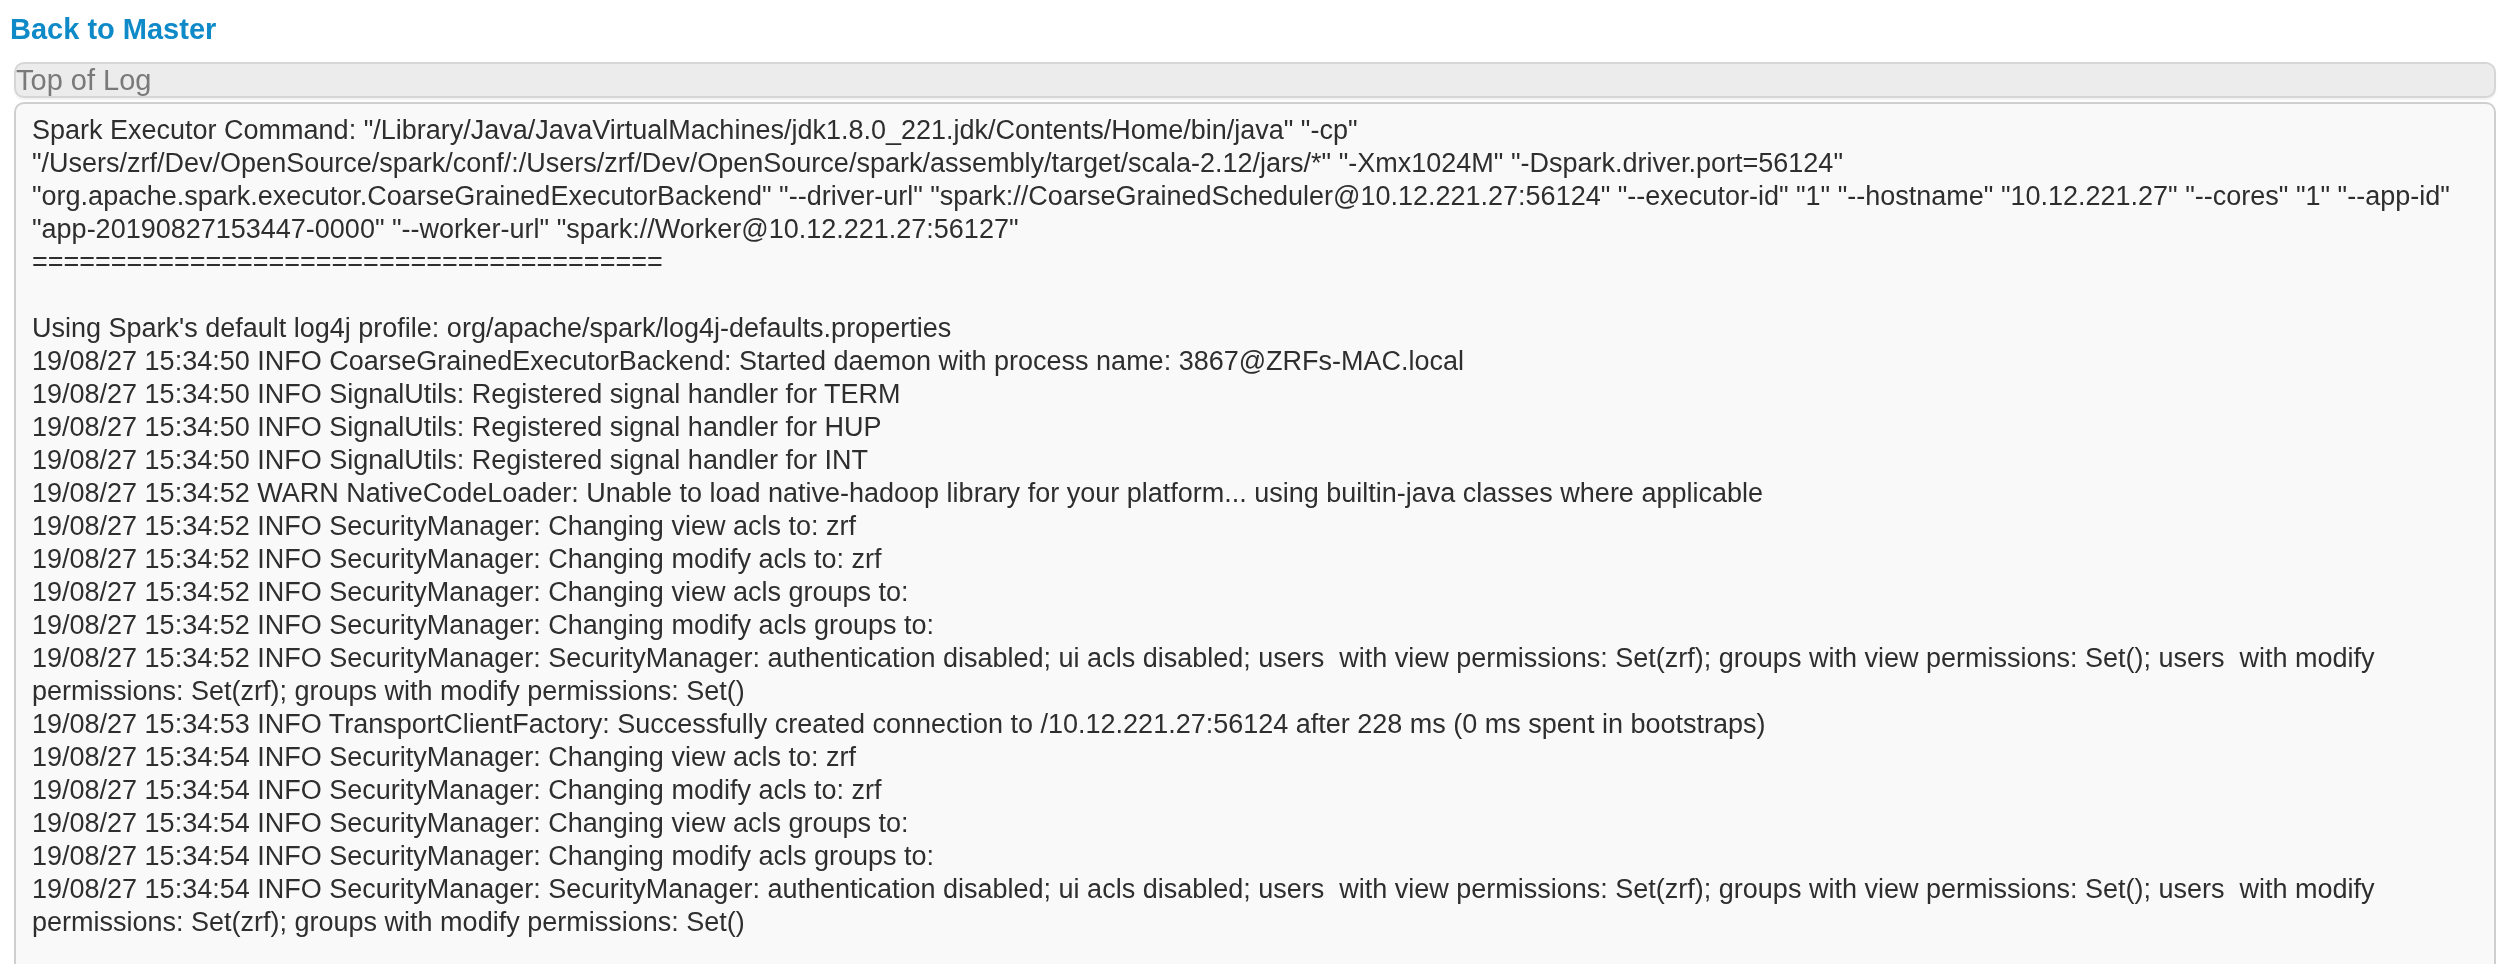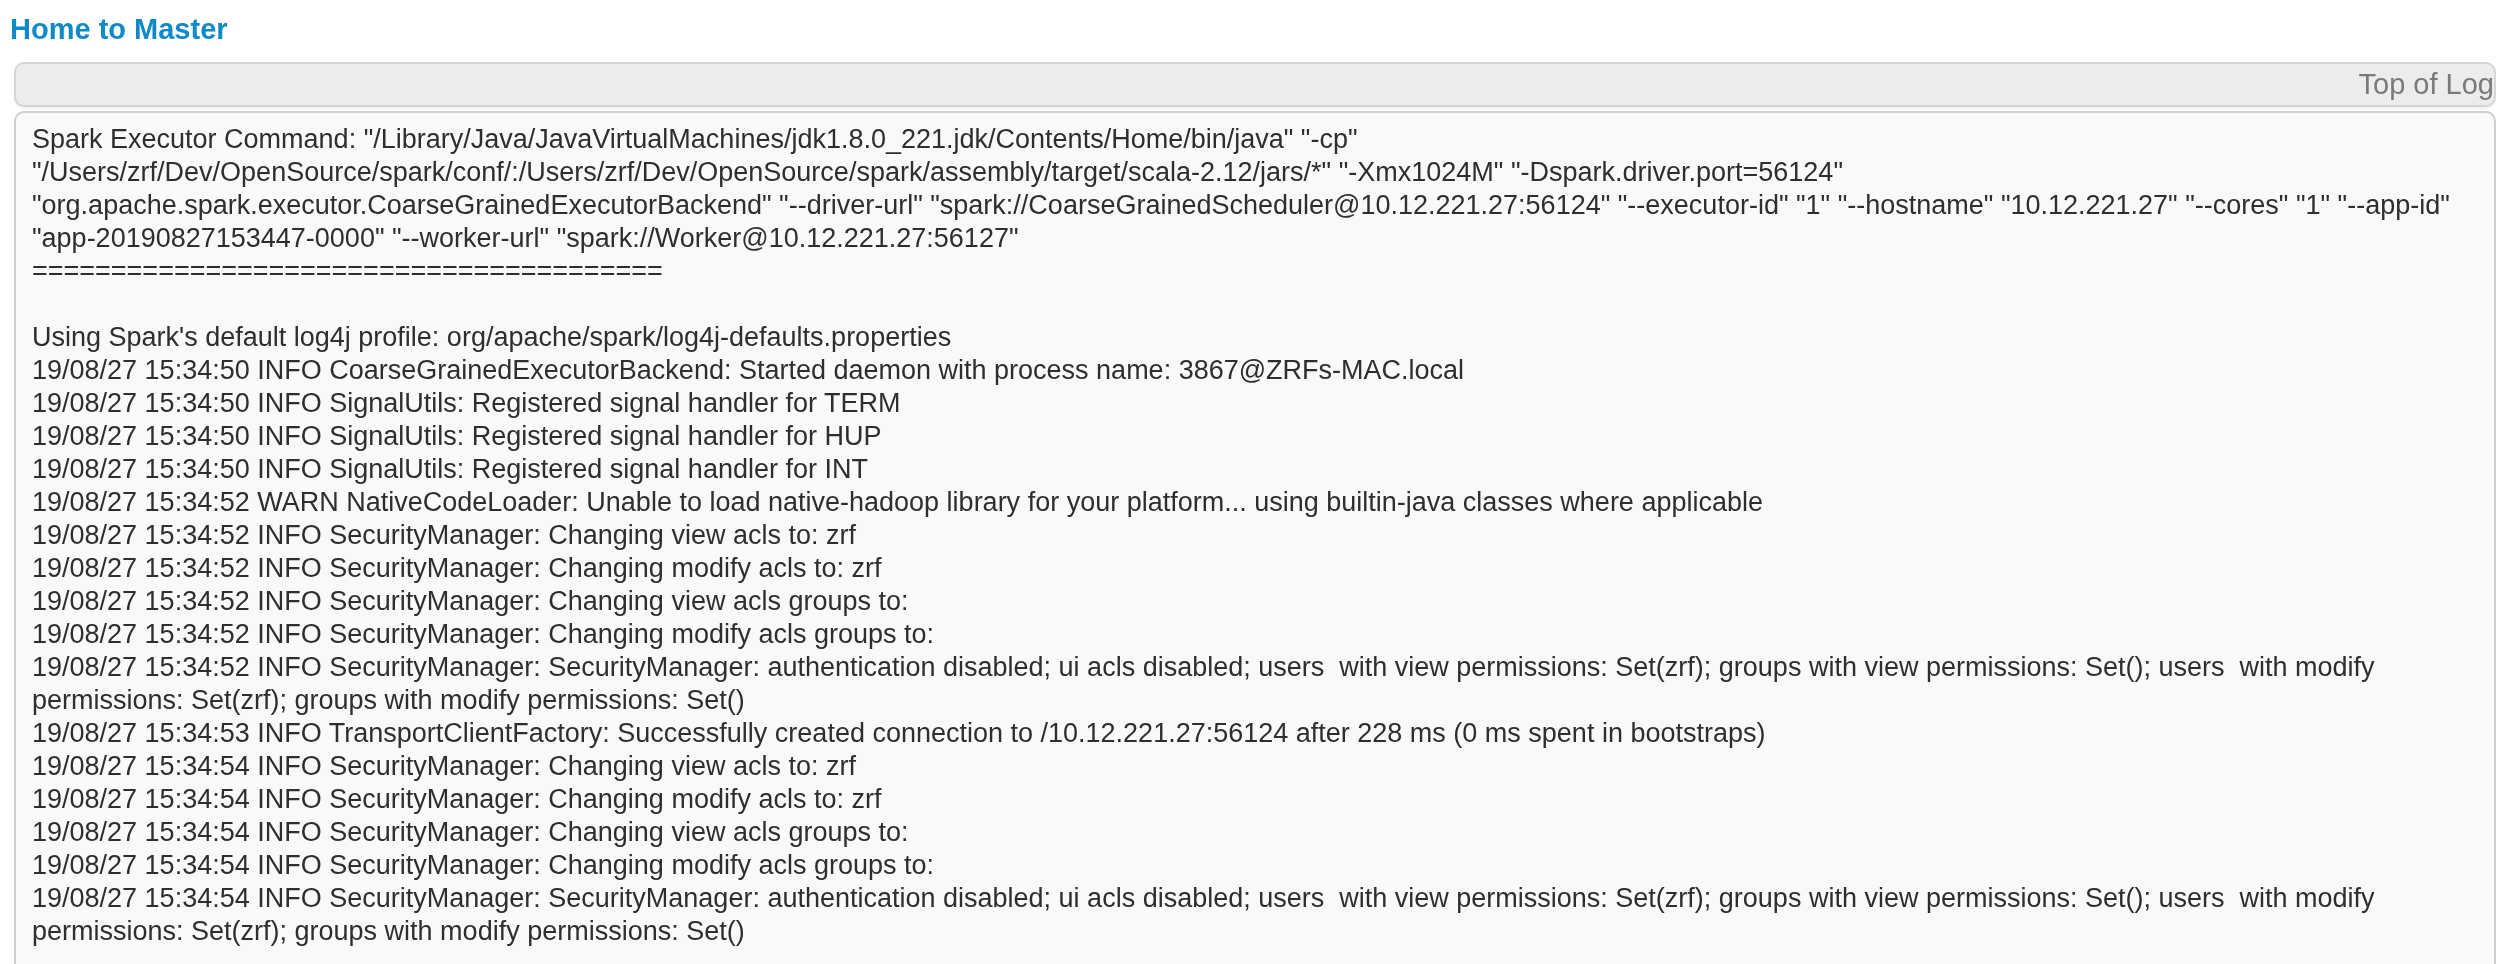--- a/index.html
+++ b/index.html
@@ -30,29 +30,29 @@
     cursor: pointer;
   }
   .byte-info {
     margin: 22px 0 0 10px;
     font-size: 29px;
     line-height: 34px;
     color: #2e2e2e;
   }
   .log-header {
     margin: 16px 14px 0 14px;
-    height: 45px;
+    height: 36px;
     box-sizing: border-box;
     background: #ececec;
     border: 2px solid #d6d6d6;
     border-radius: 10px;
     box-shadow: 0 2px 2px rgba(0,0,0,0.06);
     display: flex;
     align-items: center;
-    justify-content: flex-end;
+    justify-content: flex-start;
     font-size: 29px;
     color: #7a7a7a;
   }
   .log-box {
     margin: 4px 14px 0 14px;
     box-sizing: border-box;
     height: 1100px; 
     background: #f9f9f9;
     border: 2px solid #cfcfcf;
     border-radius: 10px;
@@ -68,21 +68,21 @@
     white-space: pre-wrap;
     word-wrap: break-word;
     overflow-wrap: break-word;
   }
 </style>
 </head>
 <body>
 
 <div class="page">
 
-  <a class="back-link" href="#">Home to Master</a>
+  <a class="back-link" href="#">Back to Master</a>
 
 
   <div class="log-header">
     <span>Top of Log</span>
   </div>
 
   <div class="log-box">
     <pre class="log-content">Spark Executor Command: "/Library/Java/JavaVirtualMachines/jdk1.8.0_221.jdk/Contents/Home/bin/java" "-cp" "/Users/zrf/Dev/OpenSource/spark/conf/:/Users/zrf/Dev/OpenSource/spark/assembly/target/scala-2.12/jars/*" "-Xmx1024M" "-Dspark.driver.port=56124" "org.apache.spark.executor.CoarseGrainedExecutorBackend" "--driver-url" "spark://CoarseGrainedScheduler@10.12.221.27:56124" "--executor-id" "1" "--hostname" "10.12.221.27" "--cores" "1" "--app-id" "app-20190827153447-0000" "--worker-url" "spark://Worker@10.12.221.27:56127"
 ========================================
 

